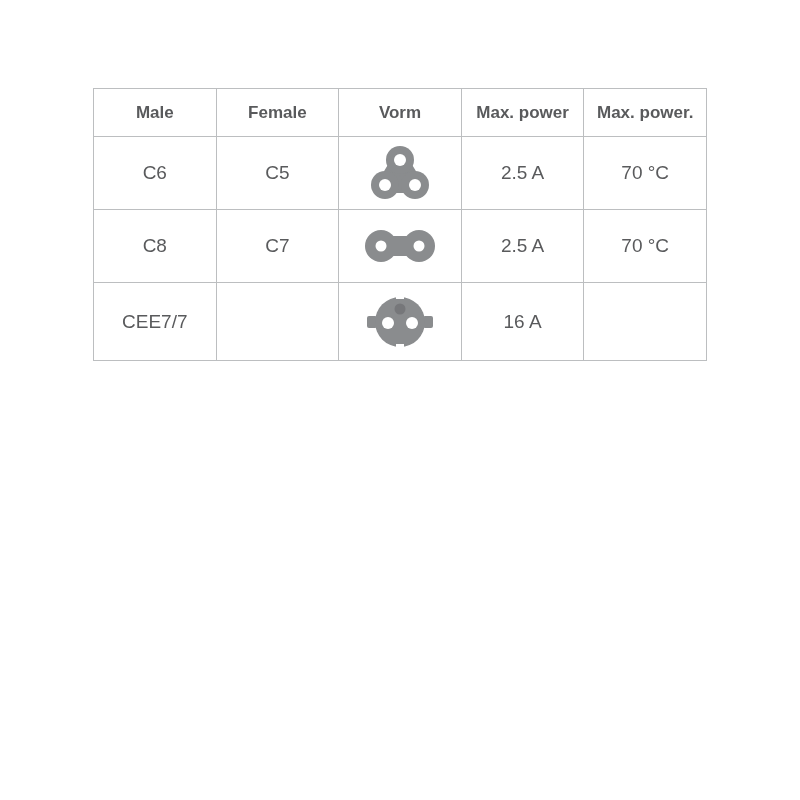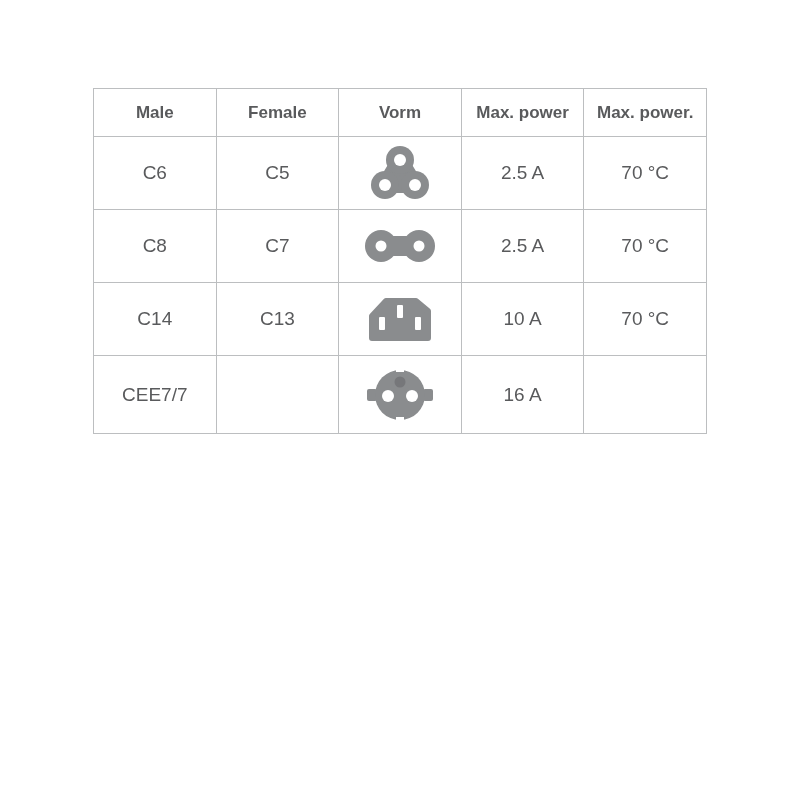--- a/index.html
+++ b/index.html
@@ -77,34 +77,20 @@
             <circle cx="55" cy="17" r="16" fill="currentColor"></circle>
             <rect x="17" y="7" width="38" height="20" fill="currentColor"></rect>
             <circle class="hole" cx="17" cy="17" r="5.5"></circle>
             <circle class="hole" cx="55" cy="17" r="5.5"></circle>
           </svg>
         </td>
         <td>2.5 A</td>
         <td>70 °C</td>
       </tr>
 
-      <tr>
-        <td>C14</td>
-        <td>C13</td>
-        <td>
-          <svg class="icon" width="66" height="45" viewBox="0 0 66 45">
-            <path d="M5 41 L5 19 L19 4 L49 4 L61 14 L61 41 Z" fill="currentColor" stroke="currentColor" stroke-width="6" stroke-linejoin="round"></path>
-            <rect class="hole" x="30" y="8" width="6" height="13" rx="1"></rect>
-            <rect class="hole" x="12" y="20" width="6" height="13" rx="1"></rect>
-            <rect class="hole" x="48" y="20" width="6" height="13" rx="1"></rect>
-          </svg>
-        </td>
-        <td>10 A</td>
-        <td>70 °C</td>
-      </tr>
 
 
 
 
 
       <tr>
         <td>CEE7/7</td>
         <td></td>
         <td>
           <svg class="icon" width="74" height="58" viewBox="0 0 74 58">

